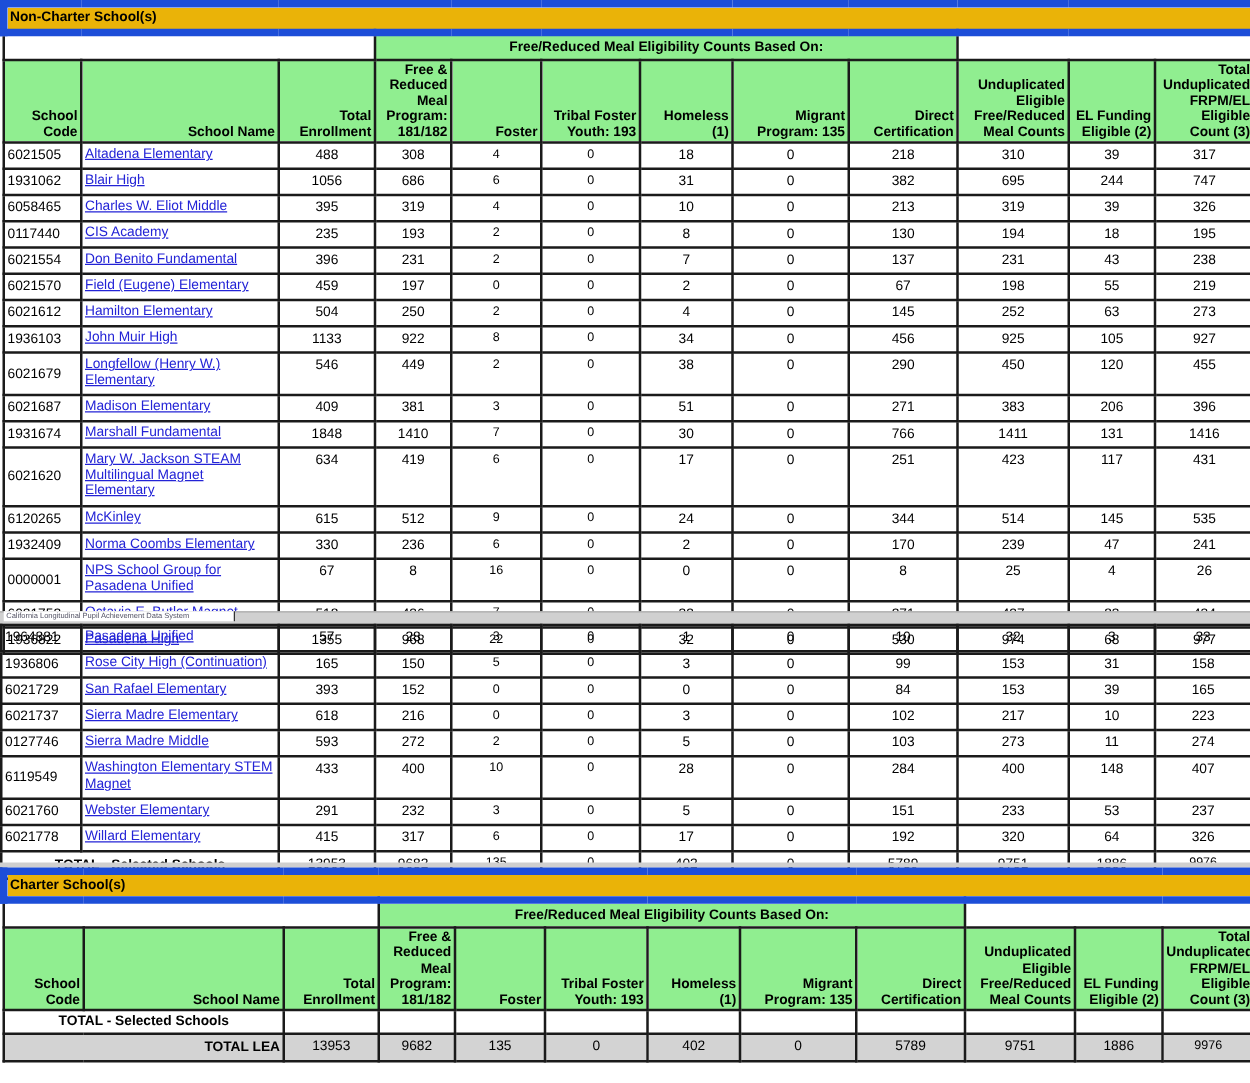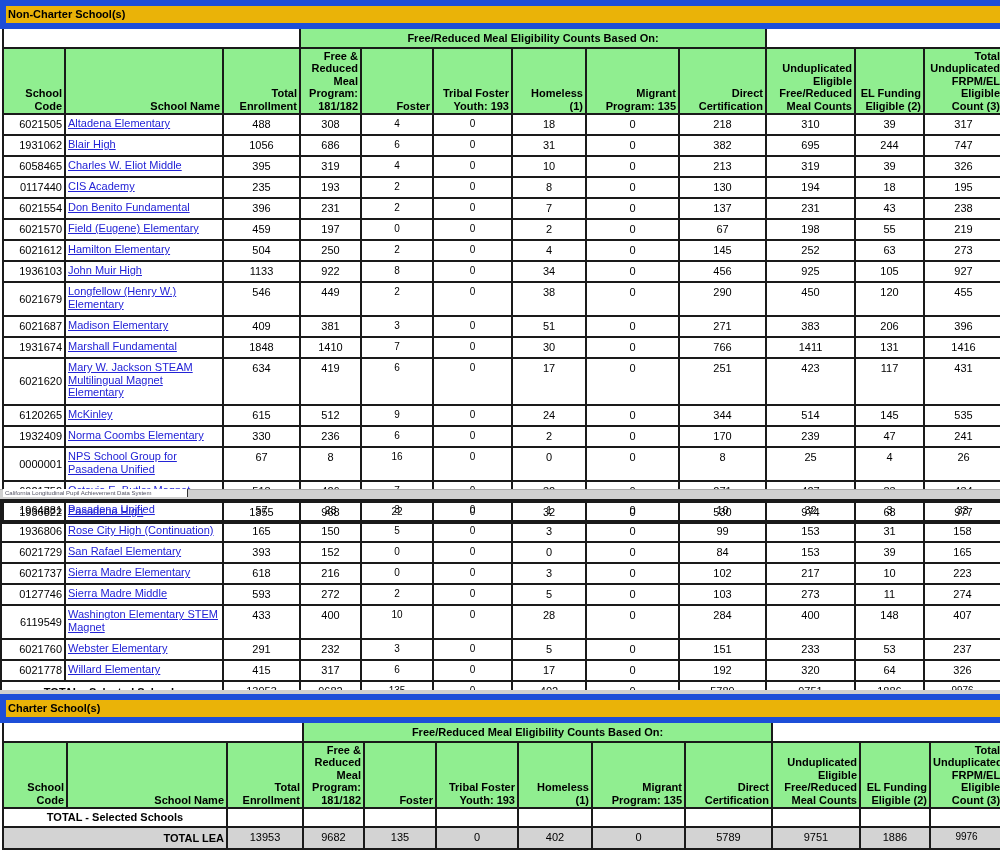--- a/index.html
+++ b/index.html
@@ -6,21 +6,21 @@
   body { width: 1000px; height: 866px; overflow: hidden; position: relative;
          font-family: "Liberation Sans", sans-serif; color: #000; }
   table { border-collapse: collapse; table-layout: fixed; position: absolute; left: 0; width: 1000px; }
   td, th { border: 2px solid #1a1a1a; padding: 0 2px; font-size: 11px; line-height: 12.5px; overflow: hidden; }
   th { background: #90ee90; font-weight: bold; text-align: right; vertical-align: bottom; padding-bottom: 1px; }
   th.left { text-align: right; }
   .section-title { background: #eab308; font-weight: bold; text-align: left; font-size: 11px; height: 17px; border: 6px solid #1d4ed8; }
   .group-blank { background: #fff; }
   .group-head { background: #90ee90; font-weight: bold; text-align: center; height: 18px; vertical-align: middle; }
   td.c { text-align: center; vertical-align: top; padding-top: 3px; }
-  td.code { text-align: right; vertical-align: middle; font-size: 11px; }
+  td.code { text-align: left; vertical-align: middle; font-size: 11px; }
   td.name { text-align: left; vertical-align: top; padding-top: 2px; }
   td.name a { color: #1a0dab; color: #2323d6; text-decoration: underline; }
   td.small { font-size: 10px; }
   td.total-label { font-weight: bold; text-align: center; vertical-align: middle; margin-left: 32px; }
   tr.row td { height: 16px; }
   tr.row2 td { height: 29px; }
   tr.row3 td { height: 42px; }
   tr.total td { height: 17px; background: #fff; }
   tr.lea td { background: #d3d3d3; height: 17px; }
   tr.lea td.lea-label { font-weight: bold; text-align: right; vertical-align: middle; }

